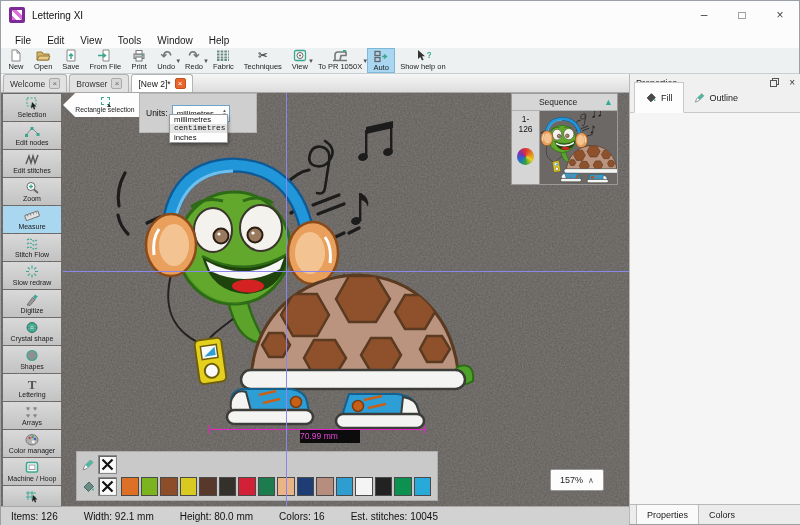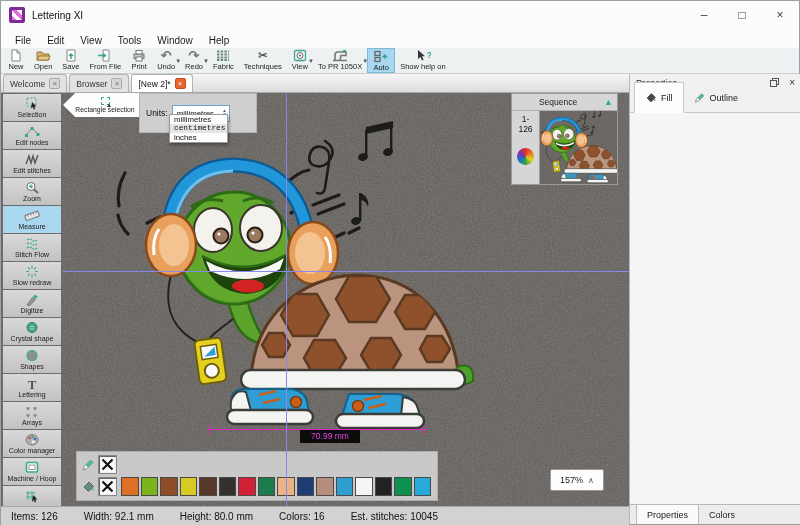--- a/index.html
+++ b/index.html
@@ -58,21 +58,21 @@
   
   .canvas { width:566px; position:relative; z-index:1; flex:none; }
   .art-svg { position:absolute; inset:0; z-index:1; }
 
   .crosshair-v { position:absolute; left:223px; top:0; bottom:0; width:1px; background:#8a86ec; z-index:30; }
   .crosshair-h { position:absolute; top:178px; left:0; right:0; height:1px; background:#8a86ec; z-index:30; }
 
   .measure-line { position:absolute; left:146px; top:336px; width:217px; height:1px; background:#e422c8; z-index:12; }
   .measure-tick { position:absolute; top:-4px; width:1px; height:9px; background:#e422c8; }
   .measure-label { position:absolute; left:237px; top:337px; width:60px; height:13px; background:#0c0c0c;
-    color:#e845dd; font-size:8.5px; line-height:13px; text-align:center; z-index:12; }
+    color:#e845dd; font-size:8.5px; line-height:13px; z-index:12; }
 
   
   .callout { position:absolute; left:0; top:0; width:76px; height:24px; background:#fdfdfd; z-index:20;
     clip-path:polygon(0 50%,16% 0,100% 0,100% 100%,16% 100%);
     display:flex; flex-direction:column; align-items:center; justify-content:center; padding-left:8px; }
   .callout .c-icon { width:9px; height:8px; border:1px dashed #3aa890; position:relative; }
   .callout .c-icon::after { content:"➤"; position:absolute; right:-4px; bottom:-5px; font-size:6px; color:#111; transform:rotate(28deg); }
   .callout .c-label { font-size:6.8px; color:#222; white-space:nowrap; margin-top:1px; }
 
   

